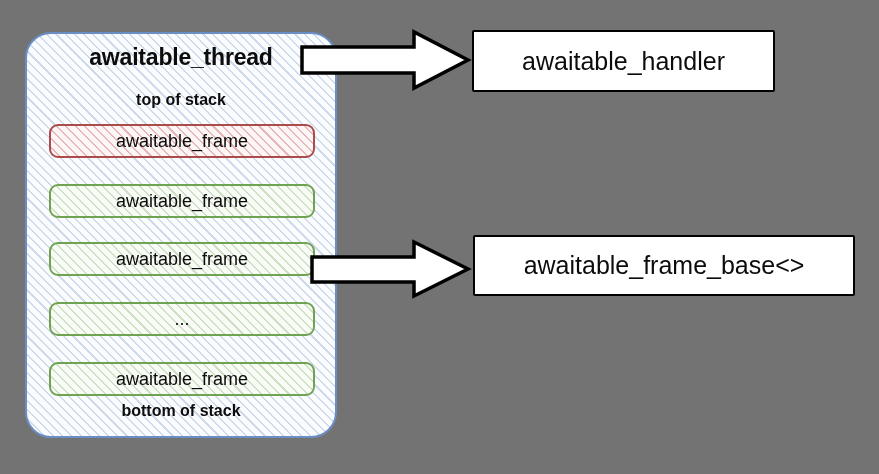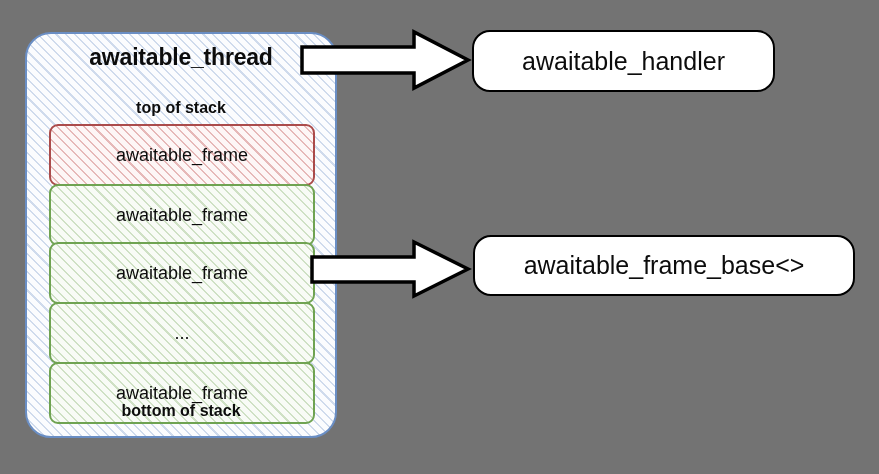--- a/index.html
+++ b/index.html
@@ -49,29 +49,29 @@
 
   .stack-label {
     position: absolute;
     left: 0;
     width: 100%;
     text-align: center;
     font-size: 16px;
     font-weight: bold;
     color: #0c0c0c;
   }
-  #top-of-stack-label  { top: 65px; }
+  #top-of-stack-label  { top: 57px; }
   #bottom-of-stack-label { top: 342px; margin-top: 26px; }
 
   
   .frame {
     position: absolute;
     left: 22px;
     width: 266px;
-    height: 62px;
+    height: 34px;
     box-sizing: border-box;
     border-radius: 9px;
     display: flex;
     align-items: center;
     justify-content: center;
     font-size: 18px;
     color: #0c0c0c;
   }
   .frame.red {
     border: 2.5px solid #ab4b4b;
@@ -93,21 +93,21 @@
         rgba(111,163,82,0.30) 5px,
         rgba(111,163,82,0.30) 6.5px);
   }
   .frame .frame-text { position: relative; }
 
   
   .side-box {
     position: absolute;
     box-sizing: border-box;
     border: 2.5px solid #000000;
-    border-radius: 18px;
+    border-radius: 2px;
     background: #ffffff;
     display: flex;
     align-items: center;
     justify-content: center;
     color: #0c0c0c;
   }
   #handler-box {
     left: 472px;
     top: 30px;
     width: 303px;

